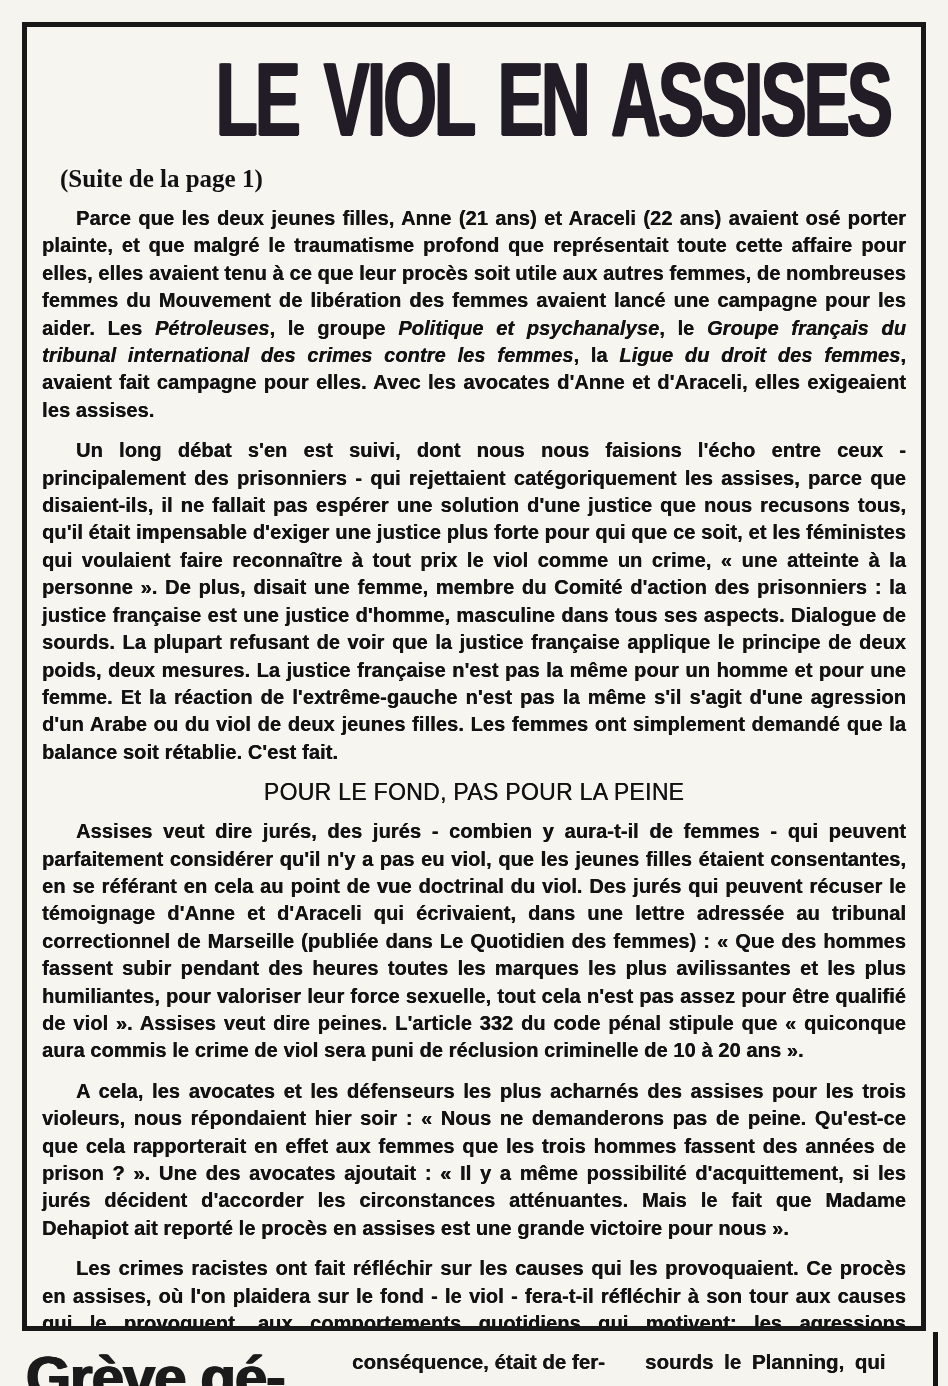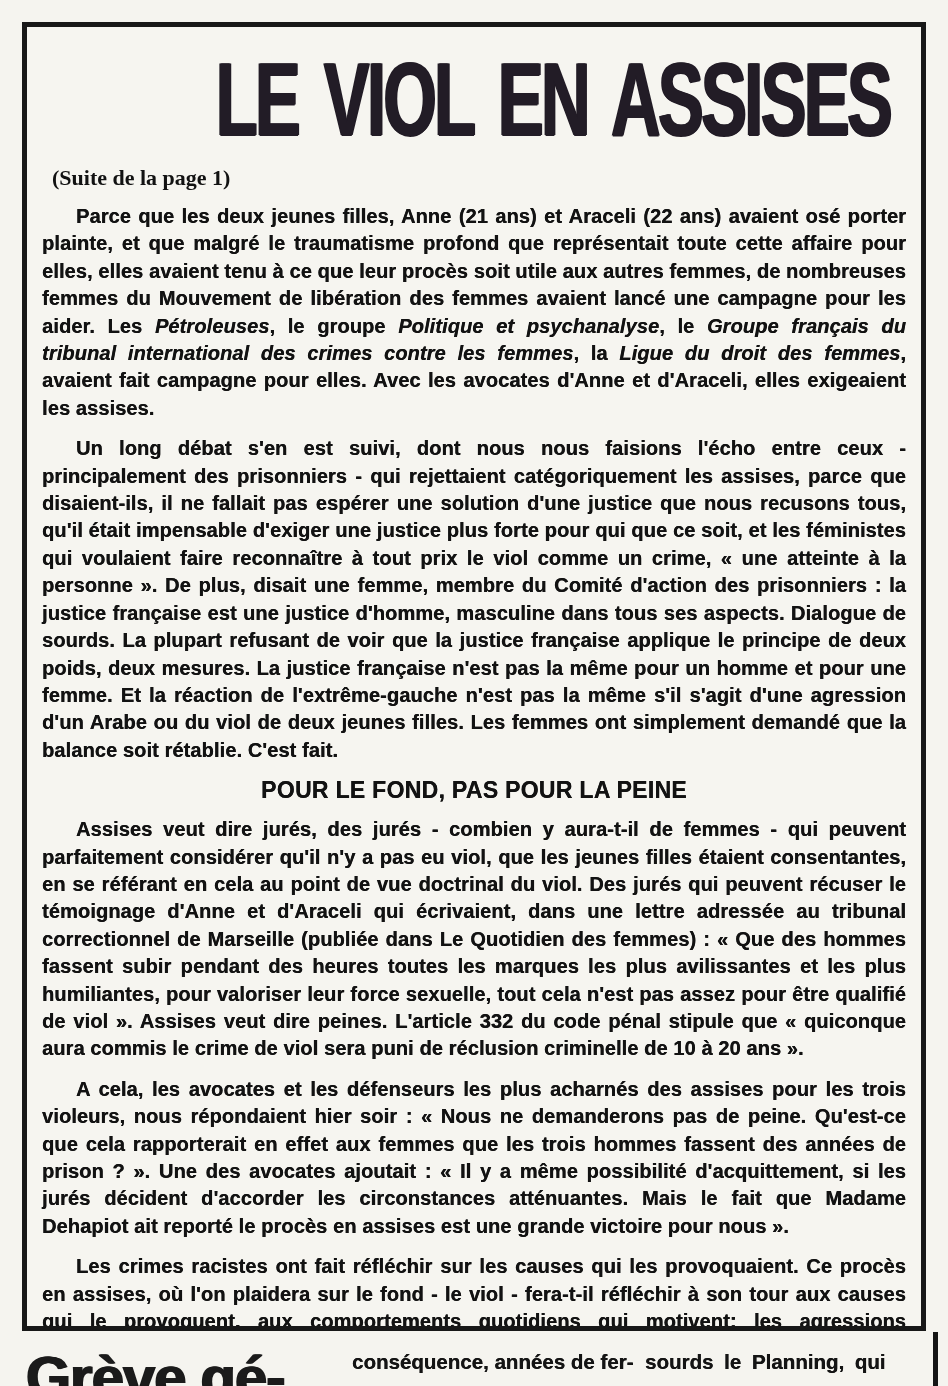--- a/index.html
+++ b/index.html
@@ -41,42 +41,42 @@
     letter-spacing: -4px;
     word-spacing: 14px;
     transform: scaleX(0.66);
     transform-origin: 50% 50%;
     color: #221c26;
     text-shadow: 1.6px 0 0 currentColor, -1.6px 0 0 currentColor, 0 1px 0 currentColor;
   }
   .continuation {
     font-family: "Liberation Serif", "DejaVu Serif", serif;
     font-weight: bold;
-    font-size: 22px;
+    font-size: 25px;
     color: #121212;
-    margin: 12px 0 12px 10px;
+    margin: 12px 0 12px 18px;
   }
   .article-body p.para {
     font-size: 20px;
     line-height: 27.4px;
     font-weight: bold;
     color: #121212;
     text-align: justify;
     text-indent: 34px;
     margin: 0 0 13px 0;
     letter-spacing: 0.1px;
     text-shadow: 0.3px 0 0 currentColor;
   }
   .article-body p.para i {
     font-style: italic;
   }
   .section-heading {
     text-align: center;
     font-size: 23px;
-    font-weight: bold;
+    font-weight: normal;
     color: #121212;
     letter-spacing: 0.3px;
     margin: 4px 0 12px 0;
     text-shadow: 0.3px 0 0 currentColor;
   }
   .bottom-strip {
     position: absolute;
     left: 0;
     top: 1336px;
     width: 948px;
@@ -131,16 +131,16 @@
       <div class="section-heading">POUR LE FOND, PAS POUR LA PEINE</div>
       <p class="para"><span>Assises veut dire jurés, des jurés - combien y aura-t-il de femmes - qui peuvent parfaitement considérer qu'il n'y a pas eu viol, que les jeunes filles étaient consentantes, en se référant en cela au point de vue doctrinal du viol. Des jurés qui peuvent récuser le témoignage d'Anne et d'Araceli qui écrivaient, dans une lettre adressée au tribunal correctionnel de Marseille (publiée dans Le Quotidien des femmes) : « Que des hommes fassent subir pendant des heures toutes les marques les plus avilissantes et les plus humiliantes, pour valoriser leur force sexuelle, tout cela n'est pas assez pour être qualifié de viol ». Assises veut dire peines. L'article 332 du code pénal stipule que « quiconque aura commis le crime de viol sera puni de réclusion criminelle de 10 à 20 ans ».</span></p>
       <p class="para"><span>A cela, les avocates et les défenseurs les plus acharnés des assises pour les trois violeurs, nous répondaient hier soir : « Nous ne demanderons pas de peine. Qu'est-ce que cela rapporterait en effet aux femmes que les trois hommes fassent des années de prison ? ». Une des avocates ajoutait : « Il y a même possibilité d'acquittement, si les jurés décident d'accorder les circonstances atténuantes. Mais le fait que Madame Dehapiot ait reporté le procès en assises est une grande victoire pour nous ».</span></p>
       <p class="para"><span>Les crimes racistes ont fait réfléchir sur les causes qui les provoquaient. Ce procès en assises, où l'on plaidera sur le fond - le viol - fera-t-il réfléchir à son tour aux causes qui le provoquent, aux comportements quotidiens qui motivent: les agressions quotidiennes que subissent les femmes, trop souvent considérés comme « normaux ».</span></p>
     </div>
 
 </div>
 
 <div class="bottom-strip">
   <div class="fragment-headline">Grève gé-</div>
-  <div class="fragment-col mid">conséquence, années de fer-</div>
+  <div class="fragment-col mid">conséquence, était de fer-</div>
   <div class="fragment-col right">sourds le Planning, qui</div>
 </div>
 <div class="divider-rule"></div>
 
 </body></html>

